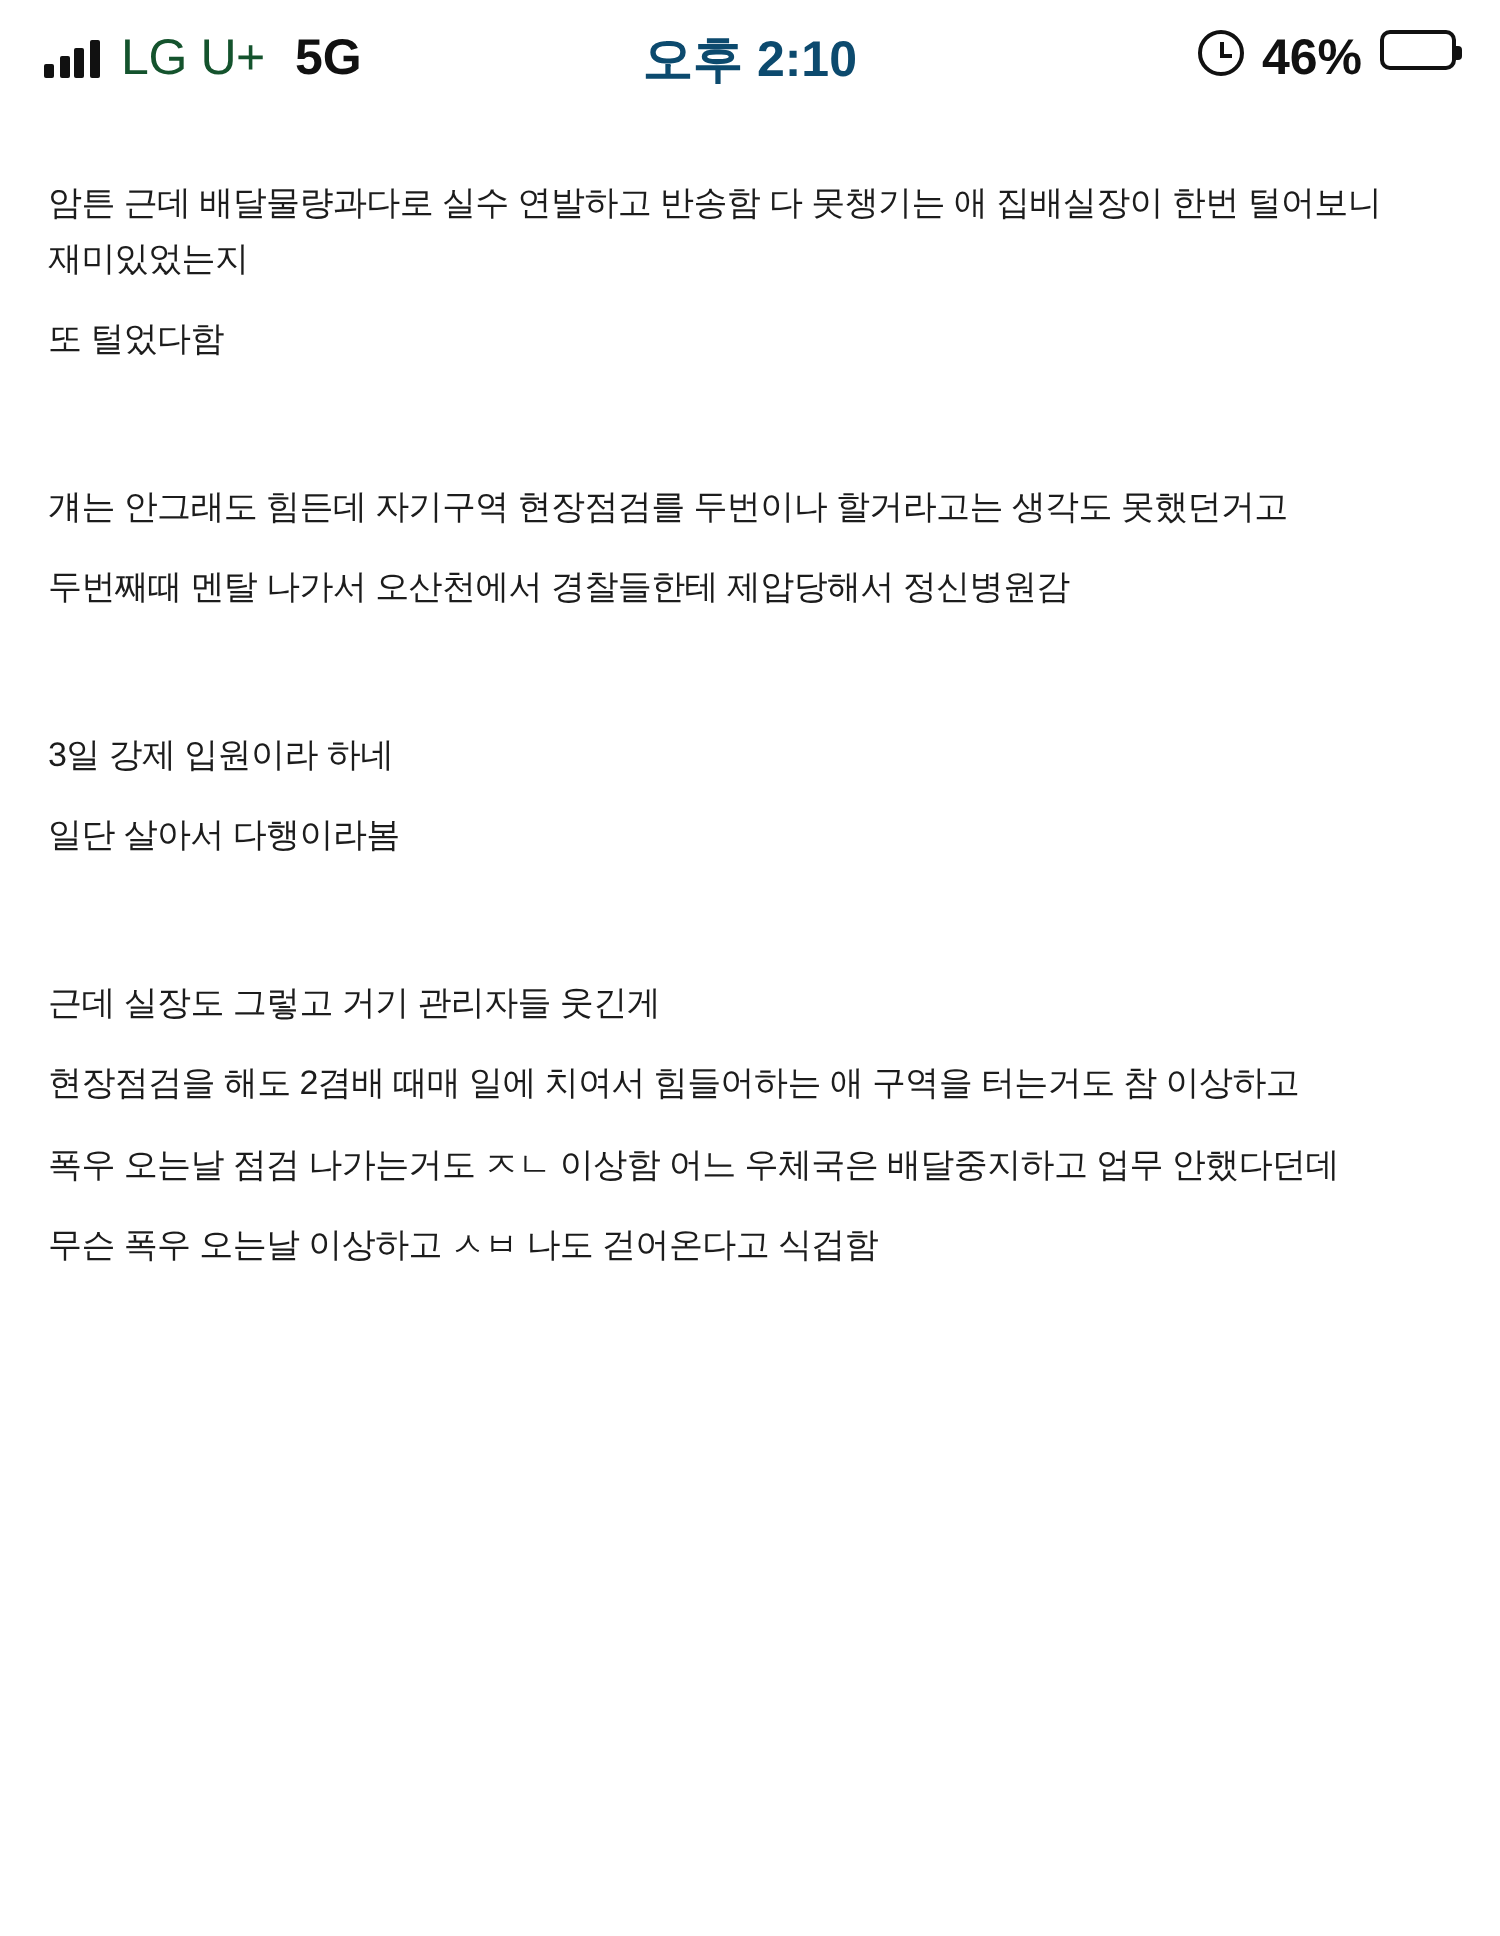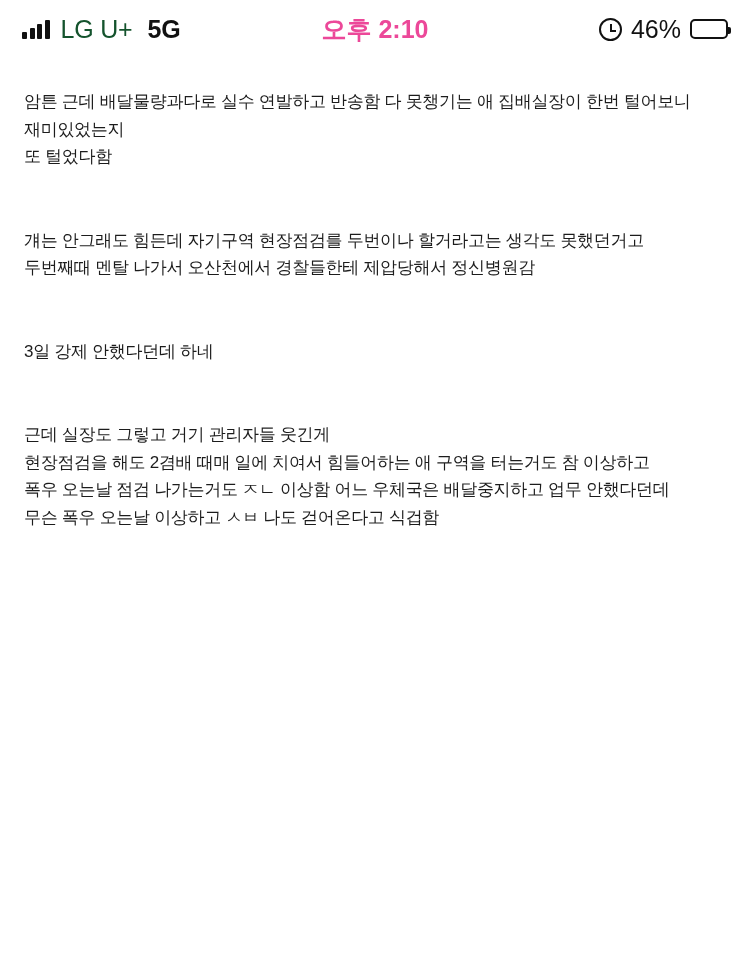--- a/index.html
+++ b/index.html
@@ -57,30 +57,31 @@
     margin-left: 4px;
     font-weight: bold;
   }
   .status-center {
     position: absolute;
     left: 0;
     right: 0;
     text-align: center;
     font-size: 25px;
     font-weight: bold;
-    color: #ec4899;
+    color: #0c4a6e;
     pointer-events: none;
   }
   .status-right {
     margin-left: auto;
     display: flex;
-    align-items: center;
+    align-items: flex-start;
     gap: 9px;
     flex: 0 0 auto;
     z-index: 2;
+    font-weight: bold;
   }
   .alarm-icon {
     width: 23px;
     height: 23px;
     border: 2.4px solid #111;
     border-radius: 50%;
     position: relative;
     box-sizing: border-box;
   }
   .alarm-icon::before {
@@ -136,21 +137,21 @@
     padding: 30px 24px 0 24px;
     box-sizing: border-box;
   }
   .para {
     font-size: 17px;
     line-height: 1.62;
     color: #1c1c1c;
     letter-spacing: -0.3px;
     word-break: keep-all;
   }
-  .para + .para { margin-top: 0; }
+  .para + .para { margin-top: 13px; }
   .block { margin-bottom: 56px; }
   .block:last-child { margin-bottom: 0; }
 </style>
 </head>
 <body>
 
 <div class="status-bar">
   <div class="status-left">
     <span class="signal-bars">
       <i></i>
@@ -177,21 +178,22 @@
     <div class="para">암튼 근데 배달물량과다로 실수 연발하고 반송함 다 못챙기는 애 집배실장이 한번 털어보니 재미있었는지</div>
     <div class="para">또 털었다함</div>
   </div>
 
   <div class="block">
     <div class="para">걔는 안그래도 힘든데 자기구역 현장점검를 두번이나 할거라고는 생각도 못했던거고</div>
     <div class="para">두번째때 멘탈 나가서 오산천에서 경찰들한테 제압당해서 정신병원감</div>
   </div>
 
   <div class="block">
-    <div class="para">3일 강제 안했다던데 하네</div>
+    <div class="para">3일 강제 입원이라 하네</div>
+    <div class="para">일단 살아서 다행이라봄</div>
   </div>
 
   <div class="block">
     <div class="para">근데 실장도 그렇고 거기 관리자들 웃긴게</div>
     <div class="para">현장점검을 해도 2겸배 때매 일에 치여서 힘들어하는 애 구역을 터는거도 참 이상하고</div>
     <div class="para">폭우 오는날 점검 나가는거도 ㅈㄴ 이상함 어느 우체국은 배달중지하고 업무 안했다던데</div>
     <div class="para">무슨 폭우 오는날 이상하고 ㅅㅂ 나도 걷어온다고 식겁함</div>
   </div>
 
 </div>

